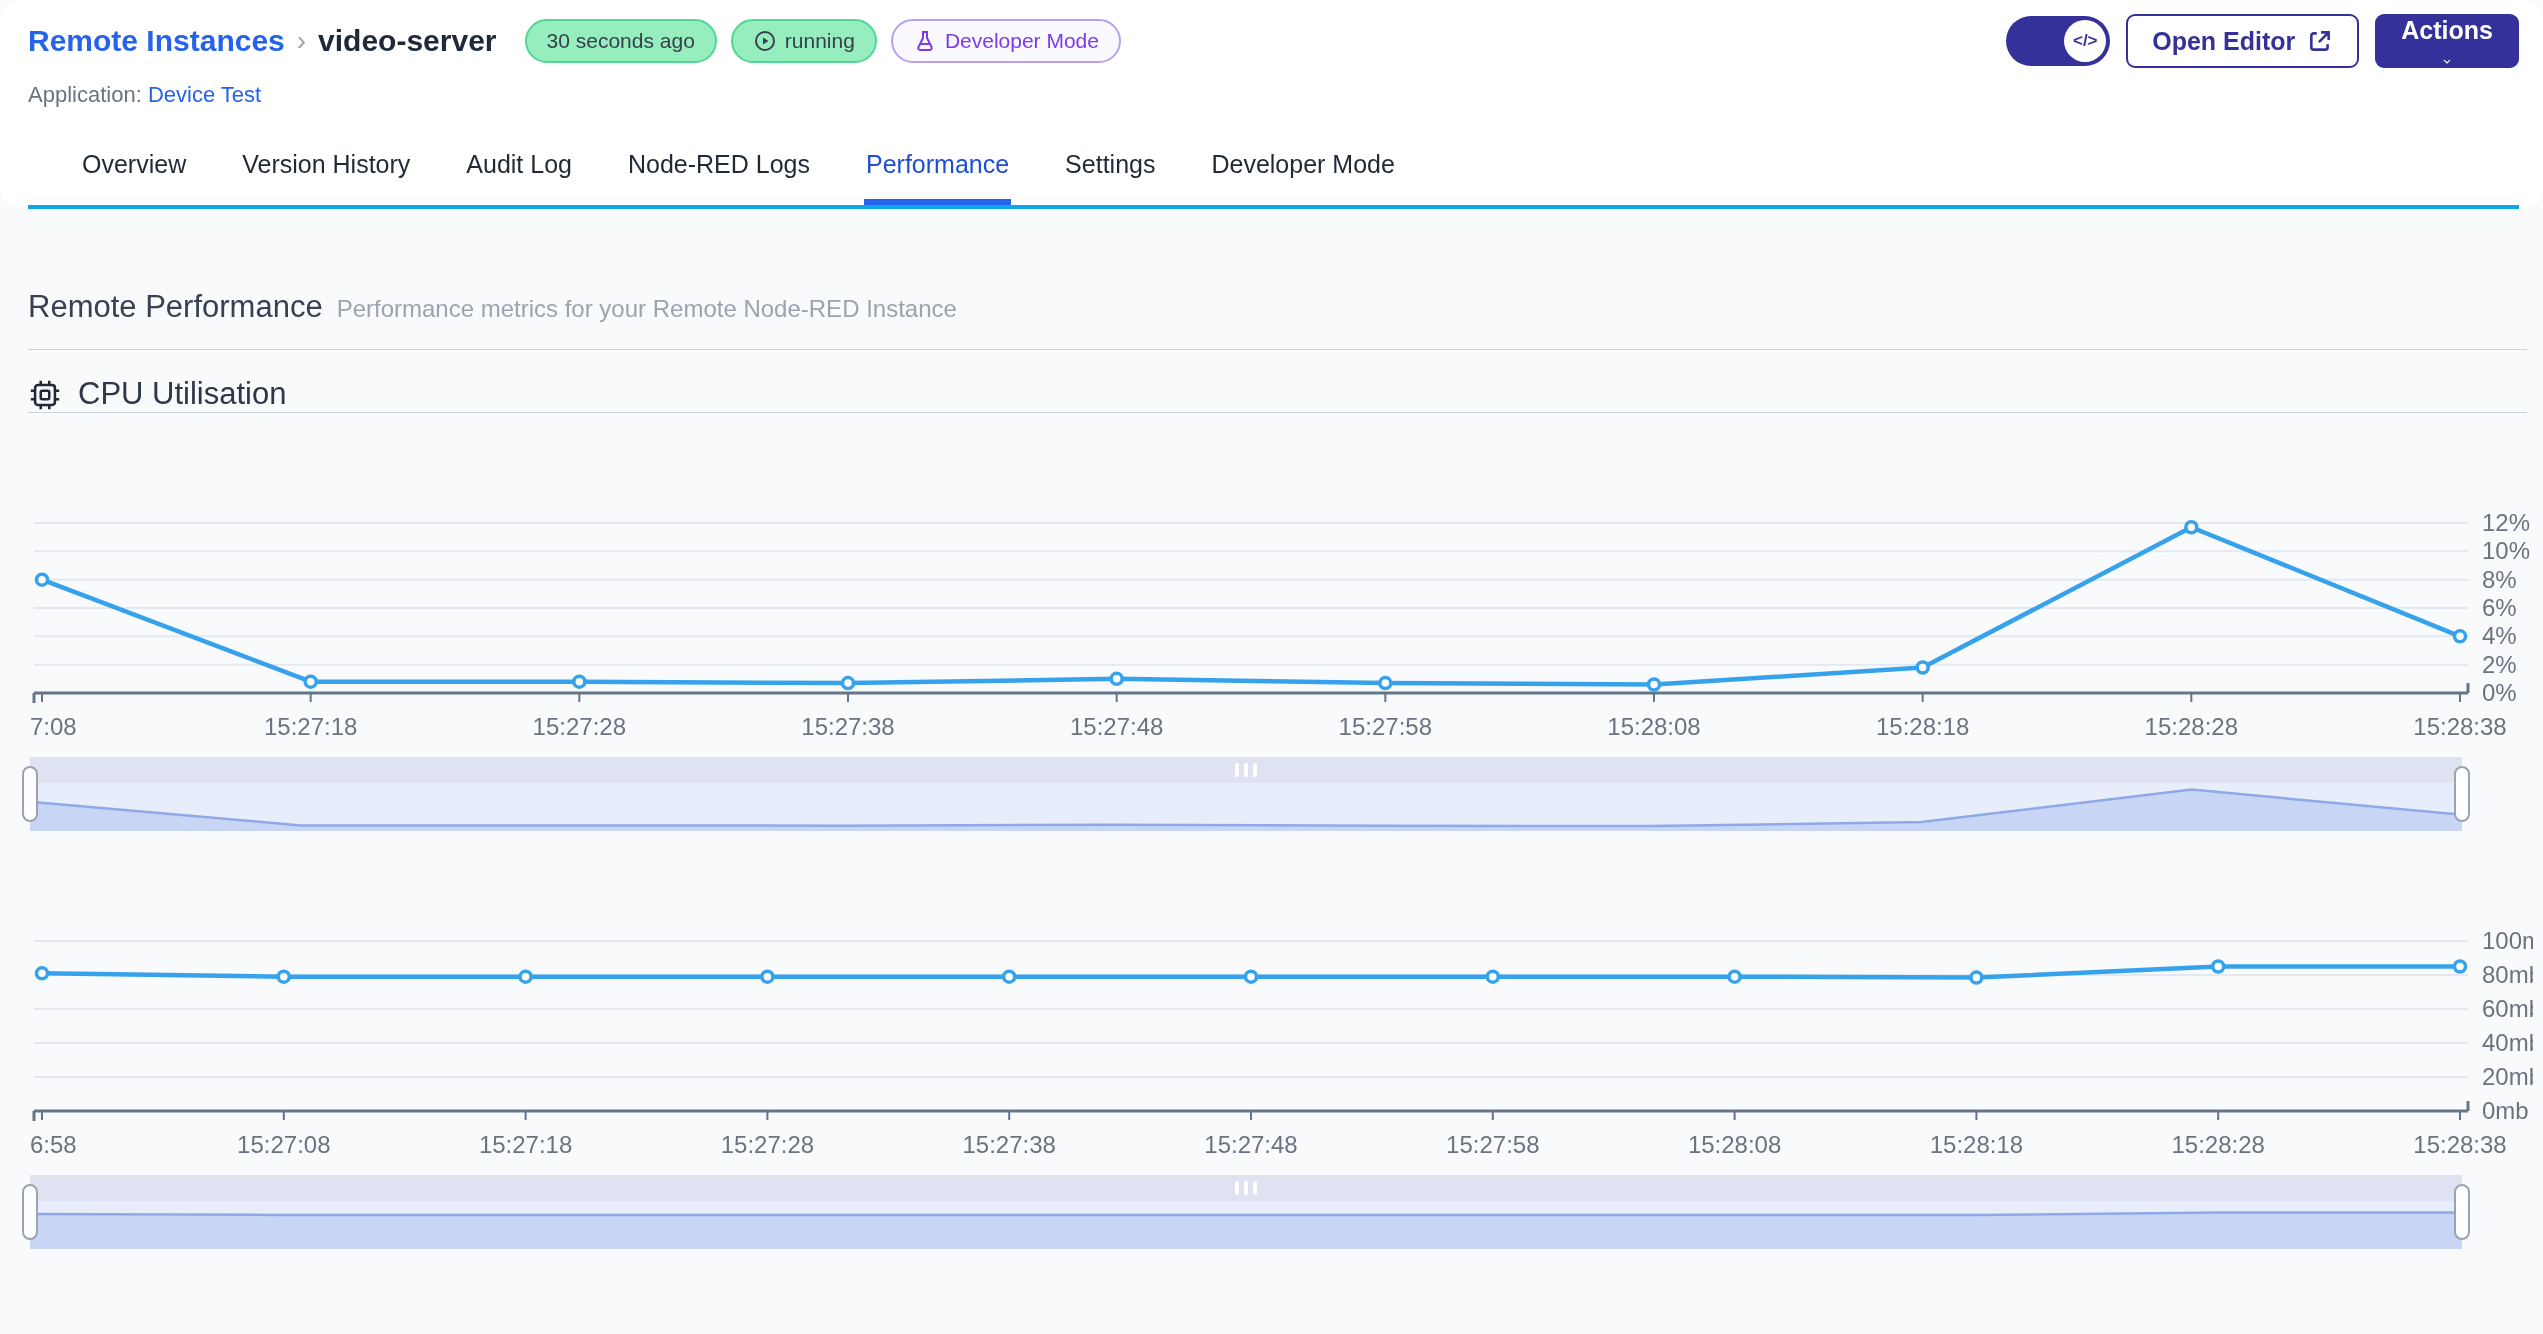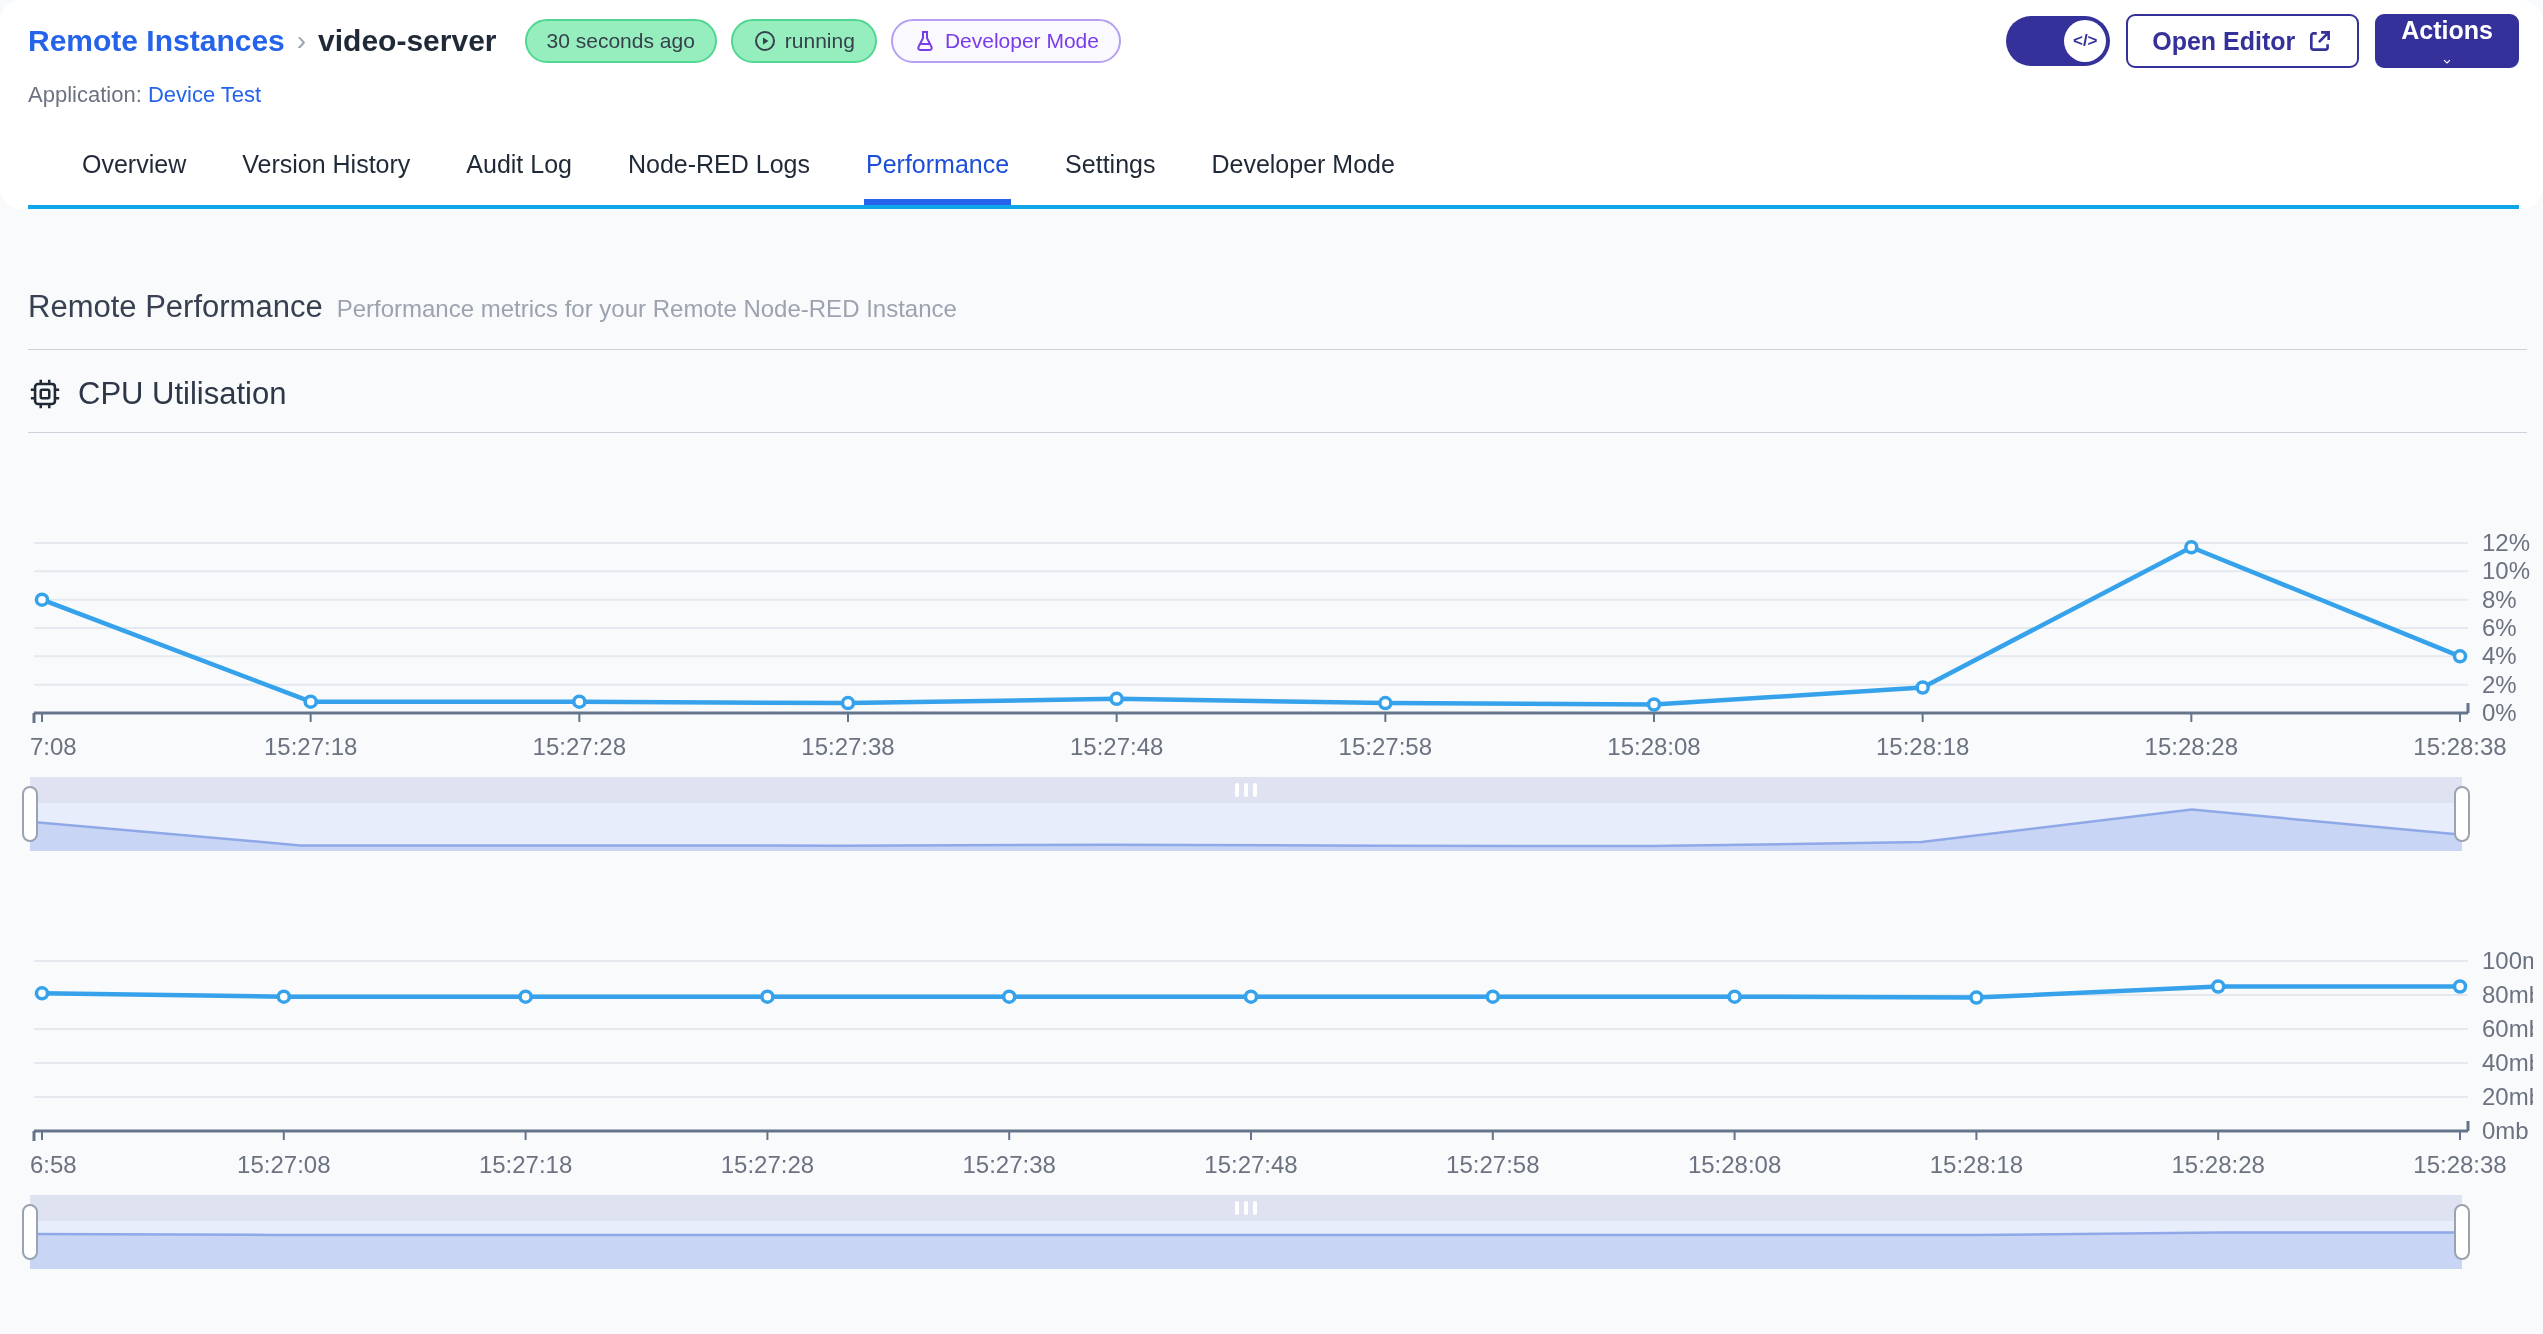--- a/index.html
+++ b/index.html
@@ -29,21 +29,21 @@
   
   .tabs { background:#ffffff; display:flex; gap:52px; padding:0 24px 0 52px; margin-top:26px; border-bottom:4px solid #0ea5e9; }
   .tab { font-size:25px; color:#1f2937; padding:16px 2px 20px 2px; border-bottom:6px solid transparent; cursor:pointer; }
   .tab.active { color:#1d4ed8; border-bottom-color:#2563eb; }
 
   
   .main { padding:36px 16px 0 28px; }
   .page-title-row { display:flex; align-items:baseline; gap:14px; padding-bottom:24px; border-bottom:1px solid #cbd2da; }
   .page-title { font-size:31px; color:#374151; font-weight:normal;margin-top:44px; }
   .page-subtitle { font-size:24px; color:#9ca3af; }
-  .section-head { display:flex; align-items:center; gap:16px; margin-top:26px; padding-bottom:20px; border-bottom:1px solid #cbd2da; }
+  .section-head { display:flex; align-items:flex-end; gap:16px; margin-top:26px; border-bottom:1px solid #cbd2da; }
   .section-title { font-size:31px; color:#2d3748; }
   .chip-icon { width:34px; height:34px; }
   .chart-svg { display:block; }
 
   
   .slider { position:relative; width:2432px; height:74px; margin:2px 0 0 2px; }
   .slider-strip { position:absolute; left:0; top:0; width:100%; height:26px; background:#dfe3f1; }
   .slider-body { position:absolute; left:0; top:26px; width:100%; height:48px; background:#e7edfb; }
   .slider-body svg { display:block; }
   .grip { position:absolute; top:6px; left:50%; transform:translateX(-50%); display:flex; gap:5px; cursor:grab; }

